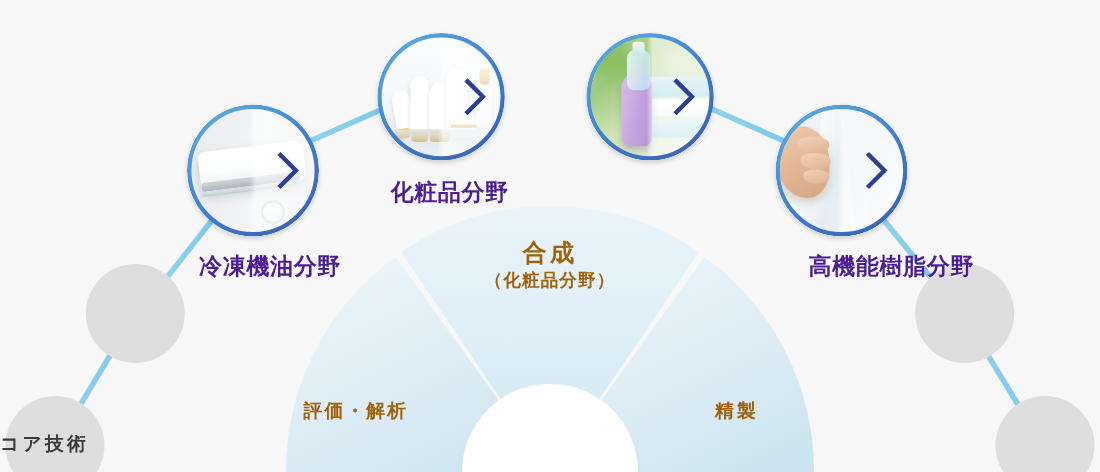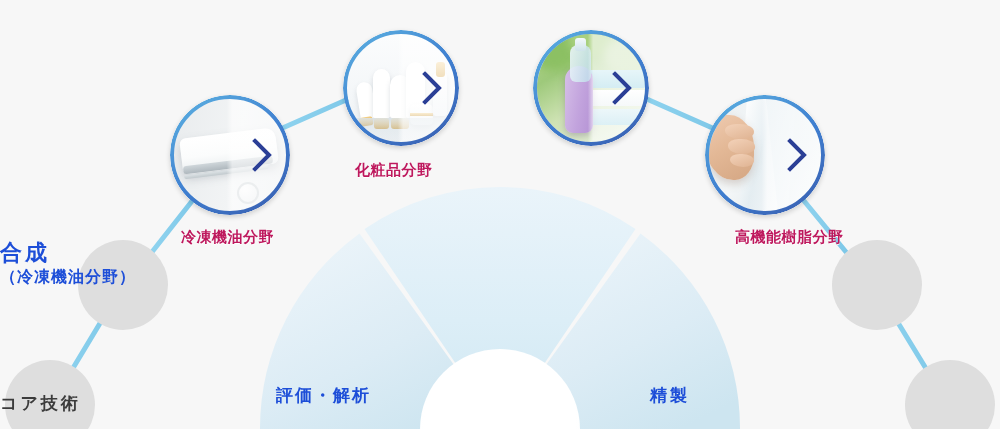--- a/index.html
+++ b/index.html
@@ -135,34 +135,34 @@
   .hand { position:absolute; left:-4%; top:14%; width:44%; height:58%;
     background: linear-gradient(150deg,#f0ccb2 0%,#e3b896 48%,#d4a683 100%);
     border-radius: 45% 52% 40% 60%; box-shadow: 0 4px 9px rgba(120,90,70,0.26); }
   .finger { position:absolute; background: linear-gradient(160deg,#f3d2b9,#dfb392);
     border-radius: 40% 50% 45% 55%; }
 
   
   .caption {
     position: absolute;
     font-weight: 700;
-    font-size: 15px;
-    color: #be185d;
+    font-size: 21px;
+    color: #4c1d95;
     letter-spacing: 0.5px;
     white-space: nowrap;
     text-shadow: 0 1px 0 rgba(255,255,255,0.9);
   }
 
   
   .sector-label {
     position: absolute;
-    color: #1d4ed8;
+    color: #a16207;
     font-weight: 700;
     white-space: nowrap;
-    margin-top: 22px;
+    text-align: center;
   }
   #synth-label {
     left: 0; right: 0; top: 219px;
     font-size: 22px;
     letter-spacing: 3px;
     line-height: 1.12;
   }
   #synth-label .sub {
     display: block;
     font-size: 16px;
@@ -241,21 +241,21 @@
     <g fill="#dedede">
       <circle cx="123" cy="285" r="45"></circle>
       <circle cx="50" cy="405" r="45"></circle>
       <circle cx="877" cy="285" r="45"></circle>
       <circle cx="950" cy="405" r="45"></circle>
     </g>
   </svg>
 
   <div class="sector-label" id="synth-label">
     <span>合成</span>
-    <span class="sub">（冷凍機油分野）</span>
+    <span class="sub">（化粧品分野）</span>
   </div>
   <div class="sector-label" id="eval-label">評価・解析</div>
   <div class="sector-label" id="refine-label">精製</div>
   <div id="core-label">コア技術</div>
 
   <div class="node" style="left:170px; top:95px; width:120px; height:120px;">
     <div class="photo">
       <div class="ph ph-ac">
         <div class="ac-wall"></div>
         <div class="ac-body"></div>

